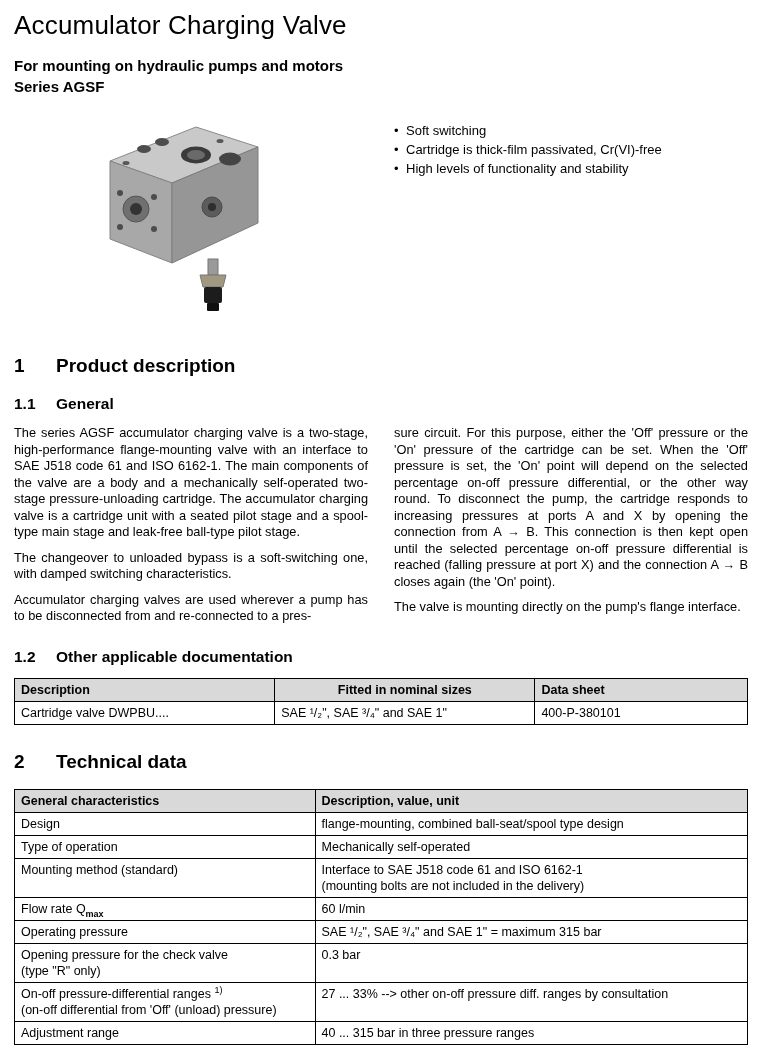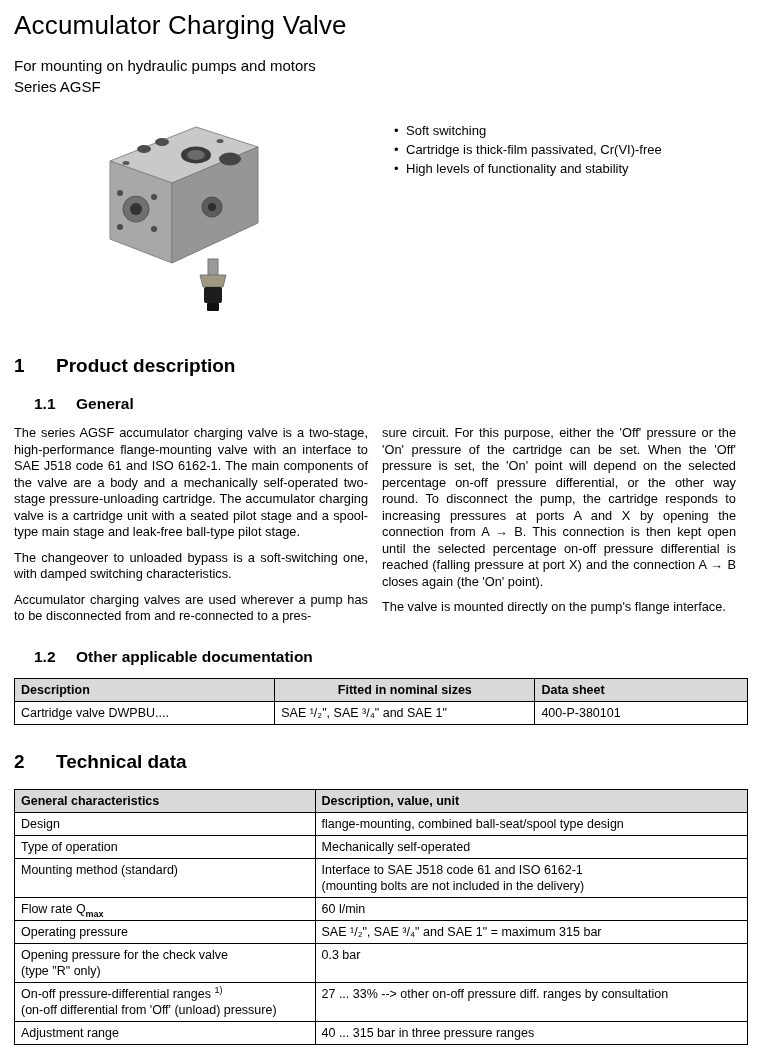--- a/index.html
+++ b/index.html
@@ -1,33 +1,33 @@
 <!DOCTYPE html>
 <html><head>
 <meta charset="utf-8">
 <style>
   html,body{margin:0;padding:0;background:#ffffff;}
   body{width:762px;height:1062px;font-family:"Liberation Sans",sans-serif;color:#000;overflow:hidden;}
   .page{position:relative;width:734px;padding:6px 14px 0 14px;}
 
   .doc-title{font-size:26px;font-weight:400;letter-spacing:.2px;margin:4px 0 14px 0;}
-  .doc-subtitle{font-size:15px;line-height:21px;}
+  .doc-subtitle{font-size:15px;line-height:21px;font-weight:bold;}
 
   .hero{position:relative;height:220px;margin-top:14px;}
   .hero-img{position:absolute;left:78px;top:0;}
   .feature-list{position:absolute;left:380px;top:10px;font-size:13px;line-height:19px;}
   .feature-item{display:flex;}
   .bullet{width:12px;flex:0 0 12px;}
 
   .sec-head{display:flex;font-weight:bold;font-size:19px;margin:24px 0 16px 0;}
   .sec-head .num{flex:0 0 42px;}
   .sub-head{display:flex;font-weight:bold;font-size:15.5px;margin:18px 0 12px 0;}
-  .sub-head .num{flex:0 0 42px;margin-left:20px;}
+  .sub-head .num{flex:0 0 42px;}
 
-  .cols{display:flex;gap:14px;}
+  .cols{display:flex;gap:26px;}
   .col{width:354px;font-size:12.8px;line-height:16.5px;text-align:justify;}
   .col p{margin:0 0 9px 0;}
 
   table{border-collapse:collapse;width:734px;font-size:12.5px;margin-top:0;}
   th,td{border:1px solid #000;padding:3px 6px;vertical-align:top;text-align:left;line-height:16px;}
   th{background:#d9d9d9;font-weight:bold;}
   .t1 .c1{width:35.5%;}
   .t1 .c2{width:35.5%;text-align:center;}
   .t1 .c3{width:29%;}
   .t2 .c1{width:41%;}
@@ -105,21 +105,21 @@
   </div>
 
   <div class="cols">
     <div class="col">
       <p>The series AGSF accumulator charging valve is a two-stage, high-performance flange-mounting valve with an interface to SAE J518 code 61 and ISO 6162-1. The main components of the valve are a body and a mechanically self-operated two-stage pressure-unloading cartridge. The accumulator charging valve is a cartridge unit with a seated pilot stage and a spool-type main stage and leak-free ball-type pilot stage.</p>
       <p>The changeover to unloaded bypass is a soft-switching one, with damped switching characteristics.</p>
       <p>Accumulator charging valves are used wherever a pump has to be disconnected from and re-connected to a pres-</p>
     </div>
     <div class="col">
       <p>sure circuit. For this purpose, either the 'Off' pressure or the 'On' pressure of the cartridge can be set. When the 'Off' pressure is set, the 'On' point will depend on the selected percentage on-off pressure differential, or the other way round. To disconnect the pump, the cartridge responds to increasing pressures at ports A and X by opening the connection from A → B. This connection is then kept open until the selected percentage on-off pressure differential is reached (falling pressure at port X) and the connection A → B closes again (the 'On' point).</p>
-      <p>The valve is mounted directly on the pump's flange interface.</p>
+      <p>The valve is mounting directly on the pump's flange interface.</p>
     </div>
   </div>
 
   <div class="sub-head" style="margin-top:14px;">
     <span class="num">1.2</span>
     <span>Other applicable documentation</span>
   </div>
 
   <table class="t1">
     <tbody>

